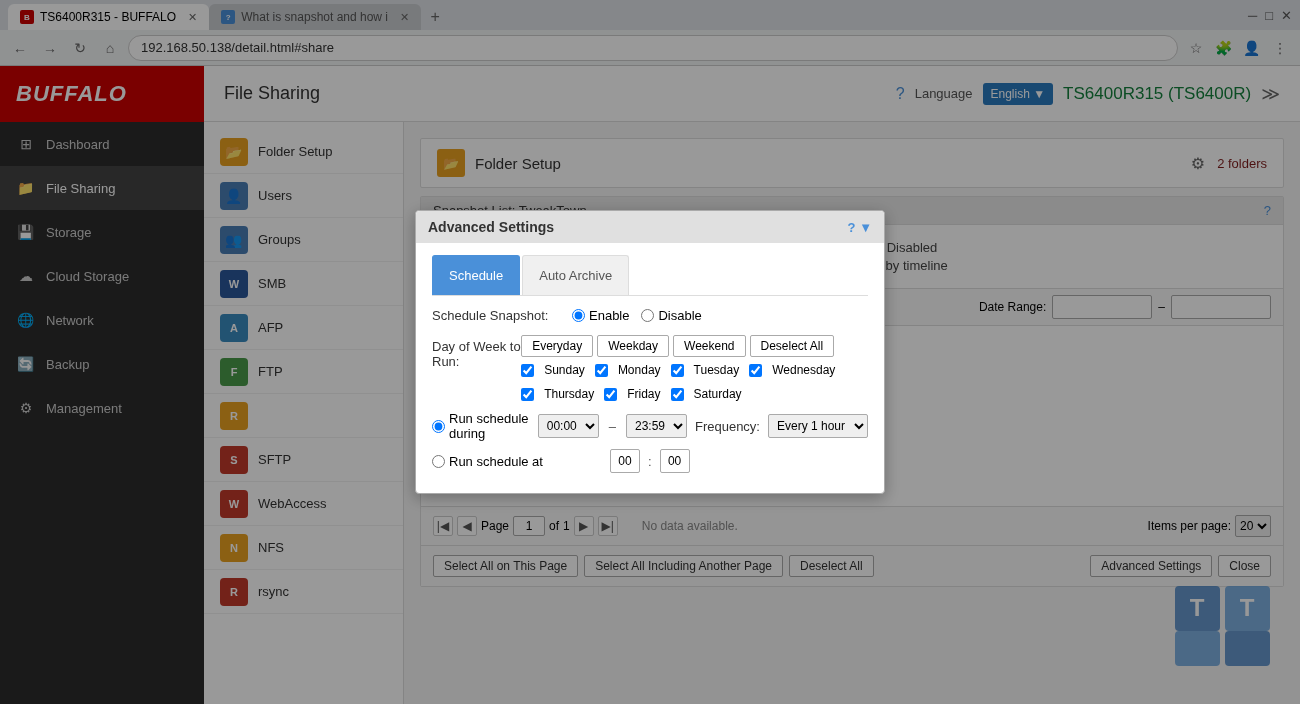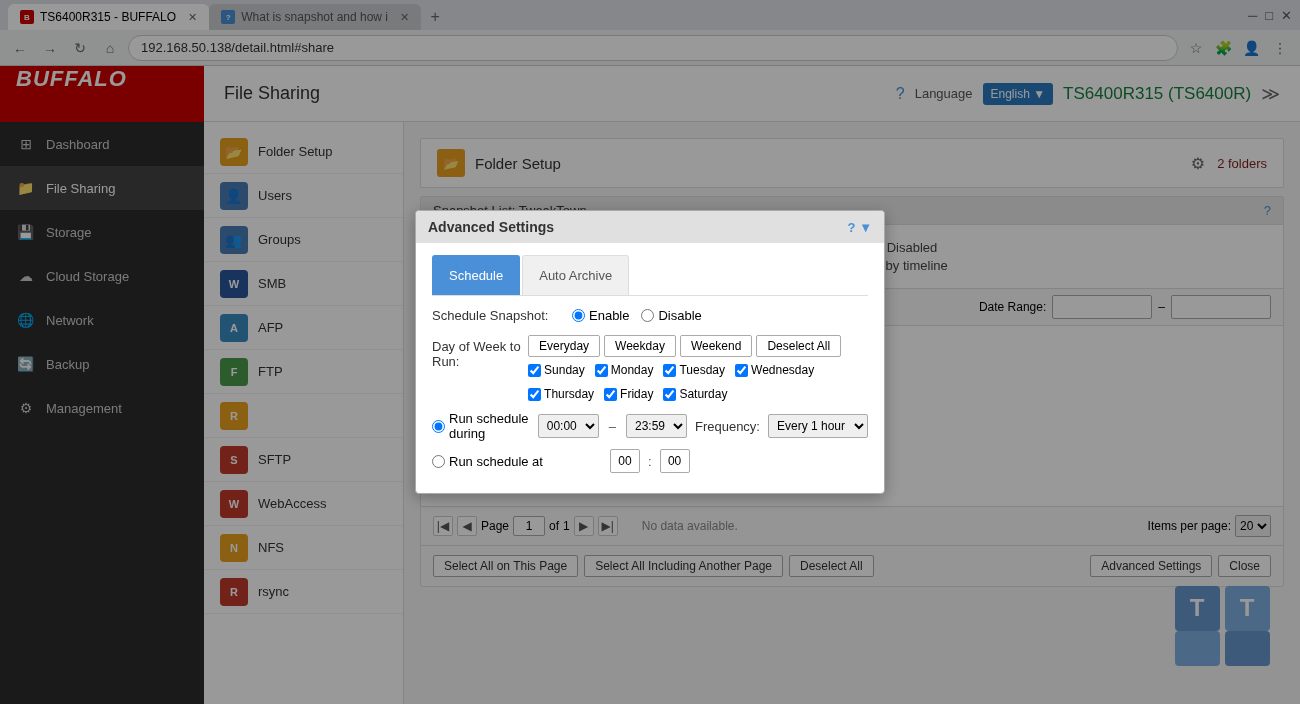--- a/index.html
+++ b/index.html
@@ -20,21 +20,21 @@
     .nav-btn { width: 24px; height: 24px; display: flex; align-items: center; justify-content: center; color: #666; cursor: pointer; font-size: 14px; border-radius: 50%; }
     .address-bar { flex: 1; height: 26px; background: #fff; border: 1px solid #ccc; border-radius: 13px; padding: 0 12px; font-size: 13px; display: flex; align-items: center; color: #333; }
     .toolbar-icons { display: flex; gap: 4px; }
     .toolbar-icon { width: 24px; height: 24px; display: flex; align-items: center; justify-content: center; color: #666; cursor: pointer; font-size: 14px; }
 
     
     .app-wrapper { display: flex; width: 1300px; height: 640px; }
 
     
     .sidebar { width: 204px; background: #2c2c2c; color: #fff; display: flex; flex-direction: column; flex-shrink: 0; }
-    .sidebar-header { background: #c00; height: 56px; display: flex; padding: 0 16px; }
+    .sidebar-header { background: #c00; height: 56px; display: flex; align-items: center; padding: 0 16px; }
     .sidebar-logo { color: #fff; font-size: 22px; font-weight: 900; font-style: italic; letter-spacing: 1px; }
     .sidebar-item { height: 44px; display: flex; align-items: center; padding: 0 16px; gap: 10px; cursor: pointer; color: #ccc; font-size: 13px; }
     .sidebar-item.active { background: #444; color: #fff; }
     .sidebar-icon { width: 20px; height: 20px; display: flex; align-items: center; justify-content: center; font-size: 14px; }
 
     
     .main { flex: 1; background: #f5f5f5; overflow: hidden; }
     .main-header { background: #fff; height: 56px; display: flex; align-items: center; padding: 0 20px; border-bottom: 1px solid #ddd; justify-content: space-between; }
     .main-header-title { font-size: 18px; color: #333; font-weight: normal; }
     .header-right { display: flex; align-items: center; gap: 10px; }
@@ -95,21 +95,21 @@
     .form-label { width: 140px; font-size: 13px; color: #333; }
     .form-control { display: flex; align-items: center; gap: 12px; }
     .radio-option { display: flex; align-items: center; gap: 4px; font-size: 13px; }
 
     .day-row { display: flex; align-items: flex-start; margin-bottom: 10px; }
     .day-label { width: 140px; font-size: 13px; color: #333; padding-top: 4px; }
     .day-controls { display: flex; flex-direction: column; gap: 6px; }
     .day-preset-btns { display: flex; gap: 4px; }
     .day-preset-btn { padding: 3px 10px; background: #fff; border: 1px solid #aaa; border-radius: 2px; font-size: 12px; cursor: pointer; }
     .day-checkboxes { display: flex; gap: 10px; flex-wrap: wrap; }
-    .day-check { display: flex; align-items: center; gap: 3px; font-size: 12px; }
+    .day-check { display: flex; align-items: center; gap: 10px; font-size: 12px; }
 
     .schedule-row { display: flex; align-items: center; margin-bottom: 8px; gap: 8px; }
     .schedule-radio { display: flex; align-items: center; gap: 4px; font-size: 13px; width: 170px; }
     .time-select { height: 24px; border: 1px solid #aaa; border-radius: 2px; font-size: 12px; padding: 0 4px; }
     .freq-label { font-size: 13px; color: #333; }
     .freq-select { height: 24px; border: 1px solid #aaa; border-radius: 2px; font-size: 12px; padding: 0 4px; min-width: 100px; }
     .time-dash { color: #555; margin: 0 2px; }
     .time-colon { color: #555; }
     .time-small { width: 30px; height: 24px; border: 1px solid #aaa; border-radius: 2px; font-size: 12px; text-align: center; }
 

